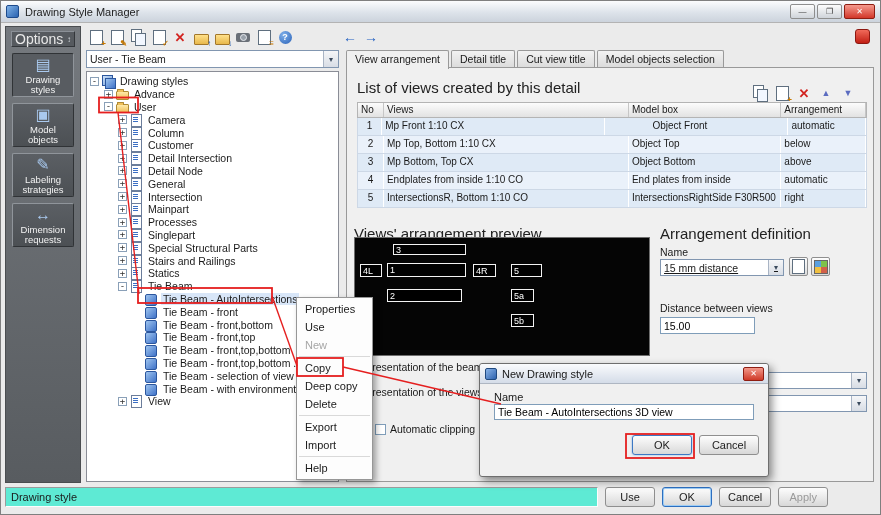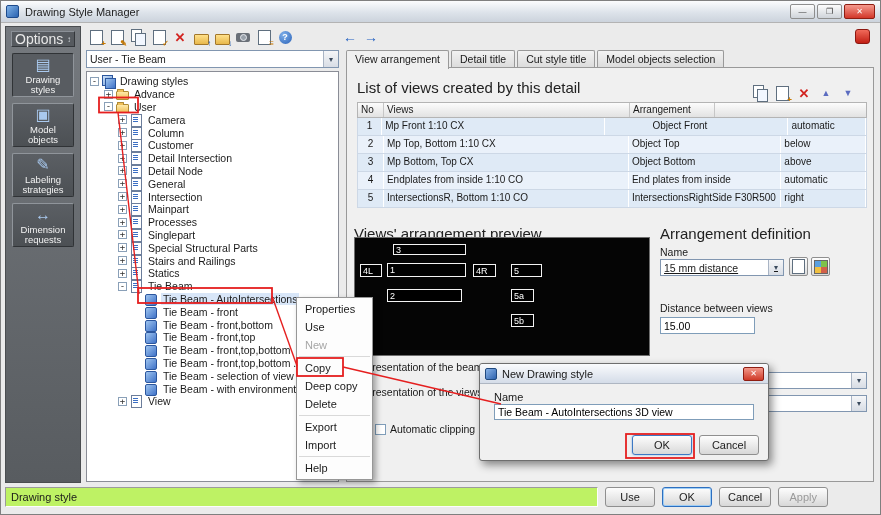--- a/index.html
+++ b/index.html
@@ -127,39 +127,39 @@
   .hchk{position:absolute;left:374px;top:423px;width:11px;height:11px;background:#fff;border:1px solid #7f9db9;z-index:1;}
   .c1{left:656px;top:371px;width:210px;height:17px;z-index:1;}
   .c2{left:656px;top:394px;width:210px;height:17px;z-index:1;}
   
   .cmenu{position:absolute;left:295px;top:296px;width:77px;background:#fdfdfd;border:1px solid #979797;
     box-shadow:3px 3px 6px rgba(0,0,0,.35);padding:2px 0;z-index:40;}
   .mitem{height:18px;line-height:18px;padding:0 8px;font-size:11px;}
   .mitem.mdis{color:#a6a6a6;}
   .msep{height:1px;background:#d9d9d9;margin:2px 2px;}
   
-  .dlg{position:absolute;left:478px;top:362px;width:290px;height:98px;background:#f0f0f0;
+  .dlg{position:absolute;left:478px;top:362px;width:290px;height:114px;background:#f0f0f0;
     border:1px solid #6e6e6e;border-radius:3px;box-shadow:3px 4px 9px rgba(0,0,0,.45);z-index:50;}
   .dtbar{height:20px;display:flex;align-items:center;background:linear-gradient(#fafbfd,#d4dce8);
     border-bottom:1px solid #aeb6c2;border-radius:3px 3px 0 0;}
   .dticon{width:12px;height:12px;margin-left:5px;background:linear-gradient(135deg,#8ab4e8,#2e62ae);
     border:1px solid #20497f;border-radius:2px;flex:none;}
   .dttext{margin-left:5px;}
   .dclose{margin-left:auto;margin-right:4px;width:21px;height:14px;background:linear-gradient(#f2988a,#cf3a28);
     border:1px solid #8e1d12;border-radius:2px;color:#fff;font-size:8px;display:flex;align-items:center;justify-content:center;}
   .dname{position:absolute;left:14px;top:27px;}
   .dinput{position:absolute;left:14px;top:40px;width:260px;height:16px;border:1px solid #7f9db9;
     font-size:10.5px;padding:1px 3px;font-family:inherit;}
   .pbtn{border:1px solid #8f8f8f;border-radius:3px;background:linear-gradient(#fdfdfd,#d8d8d8);
     font-size:11px;font-family:inherit;color:#222;}
   .dok{position:absolute;left:152px;top:71px;width:60px;height:20px;border-color:#3c78c3;box-shadow:0 0 2px #6ea3dd;}
   .dcancel{position:absolute;left:219px;top:71px;width:60px;height:20px;}
   
   .statusbox{position:absolute;left:4px;top:486px;width:593px;height:20px;border:1px solid;
-    border-color:#9b9b9b #fdfdfd #fdfdfd #9b9b9b;display:flex;align-items:center;padding-left:5px;background:#bef264;}
+    border-color:#9b9b9b #fdfdfd #fdfdfd #9b9b9b;display:flex;align-items:center;padding-left:5px;background:#5eead4;}
   .footbtns{position:absolute;left:604px;top:486px;display:flex;gap:7px;}
   .fbtn{height:20px;min-width:50px;padding:0 8px;}
   .fbtn.def{border-color:#2d6fc0;box-shadow:inset 0 0 0 1px #9ecdf5;}
   .fbtn.dis{color:#9a9a9a;}
   
   #annot{position:absolute;left:0;top:0;z-index:60;pointer-events:none;}
 </style>
 </head>
 <body>
 
@@ -373,21 +373,21 @@
         <span class="exp">+</span>
         <span class="ti ti-cat"></span>
         <span class="tlabel">View</span>
       </div>
     </div>
 
   <div class="panel"></div>
   <div class="tabs" id="tabs">
       <div class="tab active">View arrangement</div>
       <div class="tab">Detail title</div>
-      <div class="tab">Cut style title</div>
+      <div class="tab">Cut view title</div>
       <div class="tab">Model objects selection</div>
     </div>
 
   <div class="cap cap1">List of views created by this detail</div>
   <div class="listactions" id="list-actions">
       <span class="tbi k-pages">
         <i class="badge"></i>
       </span>
       <span class="tbi k-page">
         <i class="badge">+</i>
@@ -399,20 +399,21 @@
         <i class="badge">▲</i>
       </span>
       <span class="tbi k-glyph">
         <i class="badge">▼</i>
       </span>
     </div>
   <div class="vtable" id="views-table">
       <div class="vhead">
         <div class="vhc" style="width: 26px;">No</div>
         <div class="vhc" style="width: 246px;">Views</div>
+        <div class="vhc" style="width: 153px;">Model box</div>
         <div class="vhc" style="width: 85px;">Arrangement</div>
       </div>
       <div class="vrow">
         <div class="vc c0" style="width: 26px;">1</div>
         <div class="vc c1" style="width: 246px;">Mp Front 1:10 CX</div>
         <div class="vc c2" style="width: 153px; margin-left: 44px;">Object Front</div>
         <div class="vc c3" style="width: 85px;">automatic</div>
       </div>
       <div class="vrow alt">
         <div class="vc c0" style="width: 26px;">2</div>

